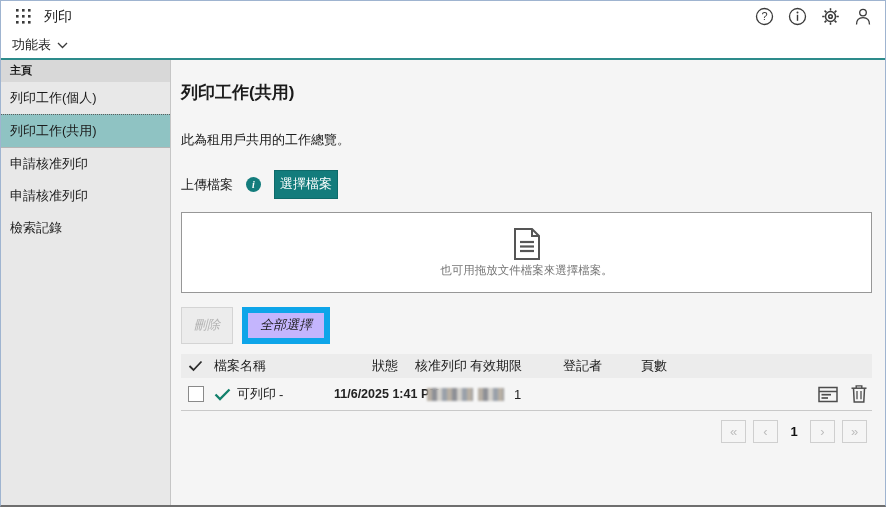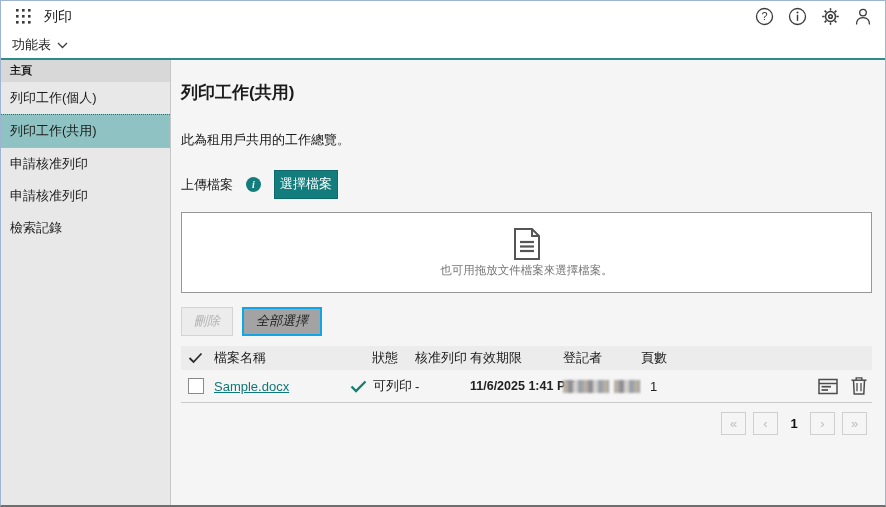--- a/index.html
+++ b/index.html
@@ -40,21 +40,21 @@
   .choose-btn { margin-left:13px; background:#137c7c; color:#fff; border:1px solid #0e6a6a;
     font-size:13px; padding:4px 5px 5px; cursor:pointer; font-family:inherit; }
   
   .dropzone { margin-top:13px; height:81px; background:#fff; border:1px solid #979797;
     display:flex; flex-direction:column; align-items:center; justify-content:center; }
   .dropzone-hint { font-size:11.5px; color:#767676; margin-top:3px; }
   
   .list-actions { margin-top:14px; display:flex; gap:9px; }
   .btn { font-size:13px; padding:3px 12px 4px; font-family:inherit; cursor:pointer;font-style:italic; }
   .btn.disabled { background:#ececec; border:1px solid #d4d4d4; color:#b3b3b3; cursor:default; }
-  .btn.normal { background:#a3a3a3; border:2px solid #0ea5e9; color:#1b1b1b; }
+  .btn.normal { background:#c4b5fd; border:6px solid #0ea5e9; color:#1b1b1b; }
   
   .tbl { margin-top:10px; }
   .tbl-head { display:flex; align-items:center; background:#ececec; height:24px; font-size:13px; color:#1b1b1b; }
   .tbl-row { display:flex; align-items:center; height:33px; font-size:13px; border-bottom:1px solid #c9c9c9; }
   .c-select { width:33px; padding-left:7px; display:flex; align-items:center; }
   .c-name { width:136px; }
   .c-status { width:65px; display:flex; align-items:center; }
   .tbl-head .c-status { padding-left:22px; }
   .c-approve { width:55px; }
   .c-expiry { width:93px; }
@@ -204,23 +204,20 @@
           <span class="c-expiry">有效期限</span>
           <span class="c-reg">登記者</span>
           <span class="c-pages">頁數</span>
           <span class="c-actions"></span>
         </div>
 
         <div class="tbl-row">
           <span class="c-select">
             <span class="checkbox"></span>
           </span>
-          <span class="c-name">
-            <a class="file-link">Sample.docx</a>
-          </span>
           <span class="c-status">
             <span>
               <svg width="17" height="13" viewBox="0 0 17 13">
                   <polyline points="1.5,6.5 6,11 15.5,1.5" fill="none" stroke="#12806c" stroke-width="2.3"></polyline>
                 </svg>
             </span>
             <span class="status-text">可列印</span>
           </span>
           <span class="c-approve">-</span>
           <span class="c-expiry expiry-val">11/6/2025 1:41 PM</span>

